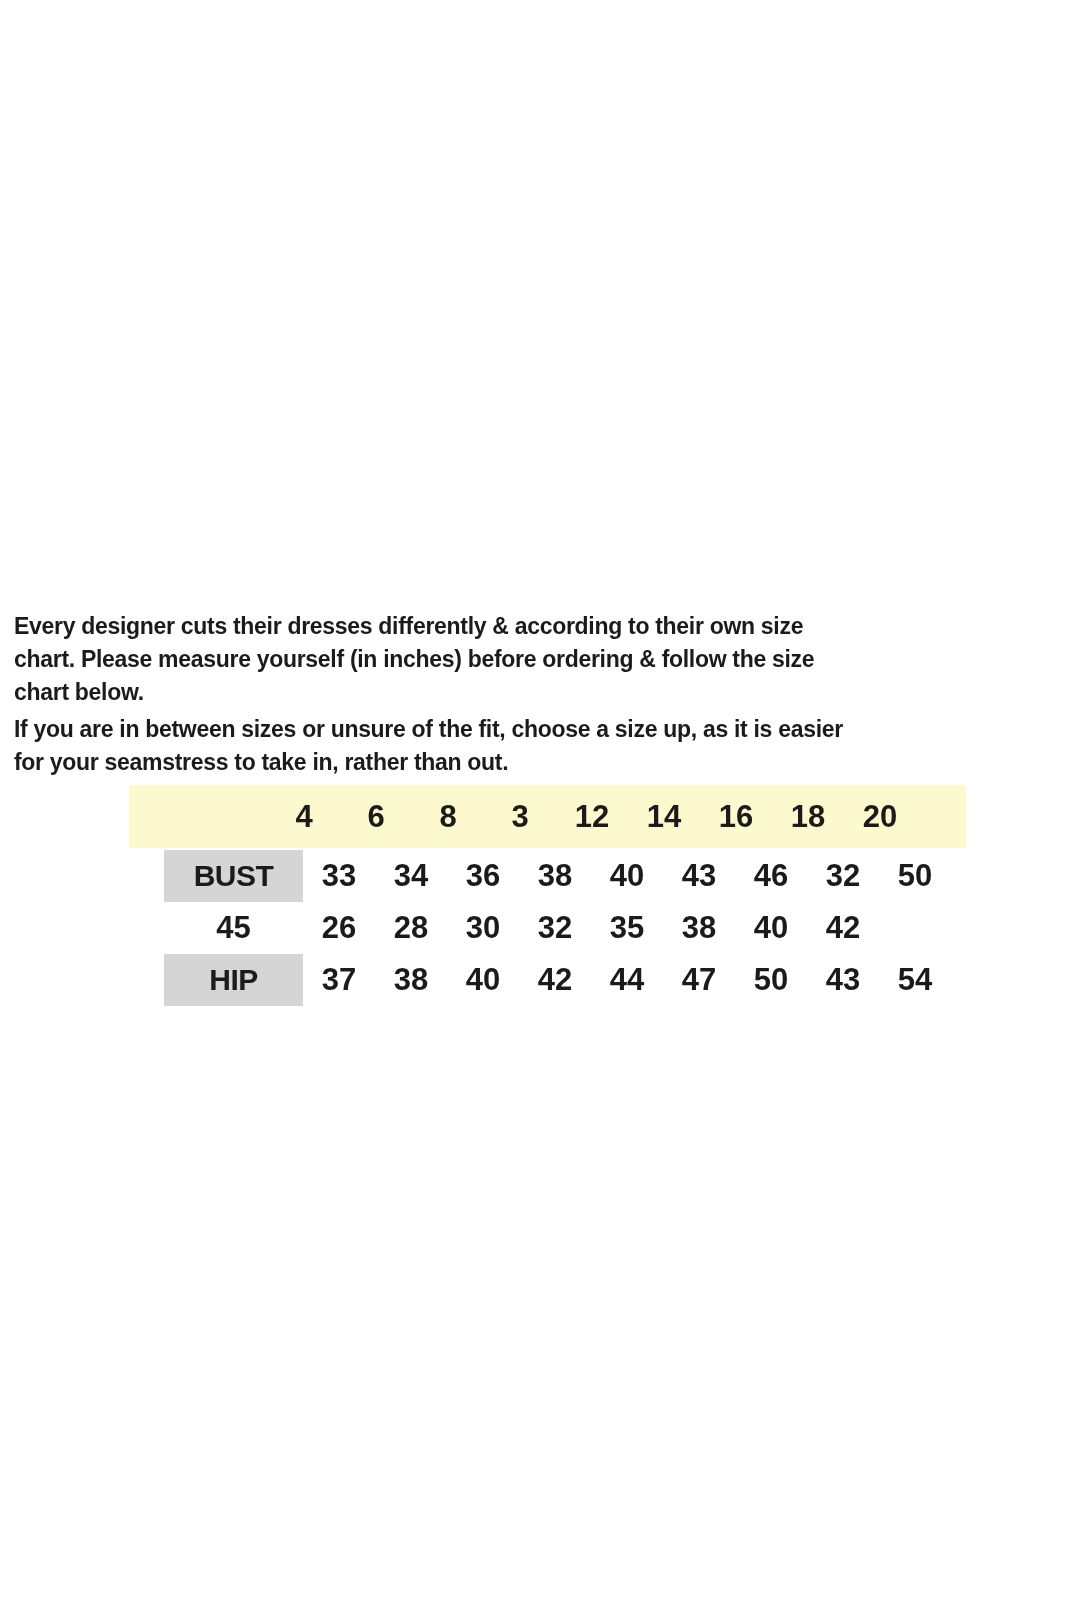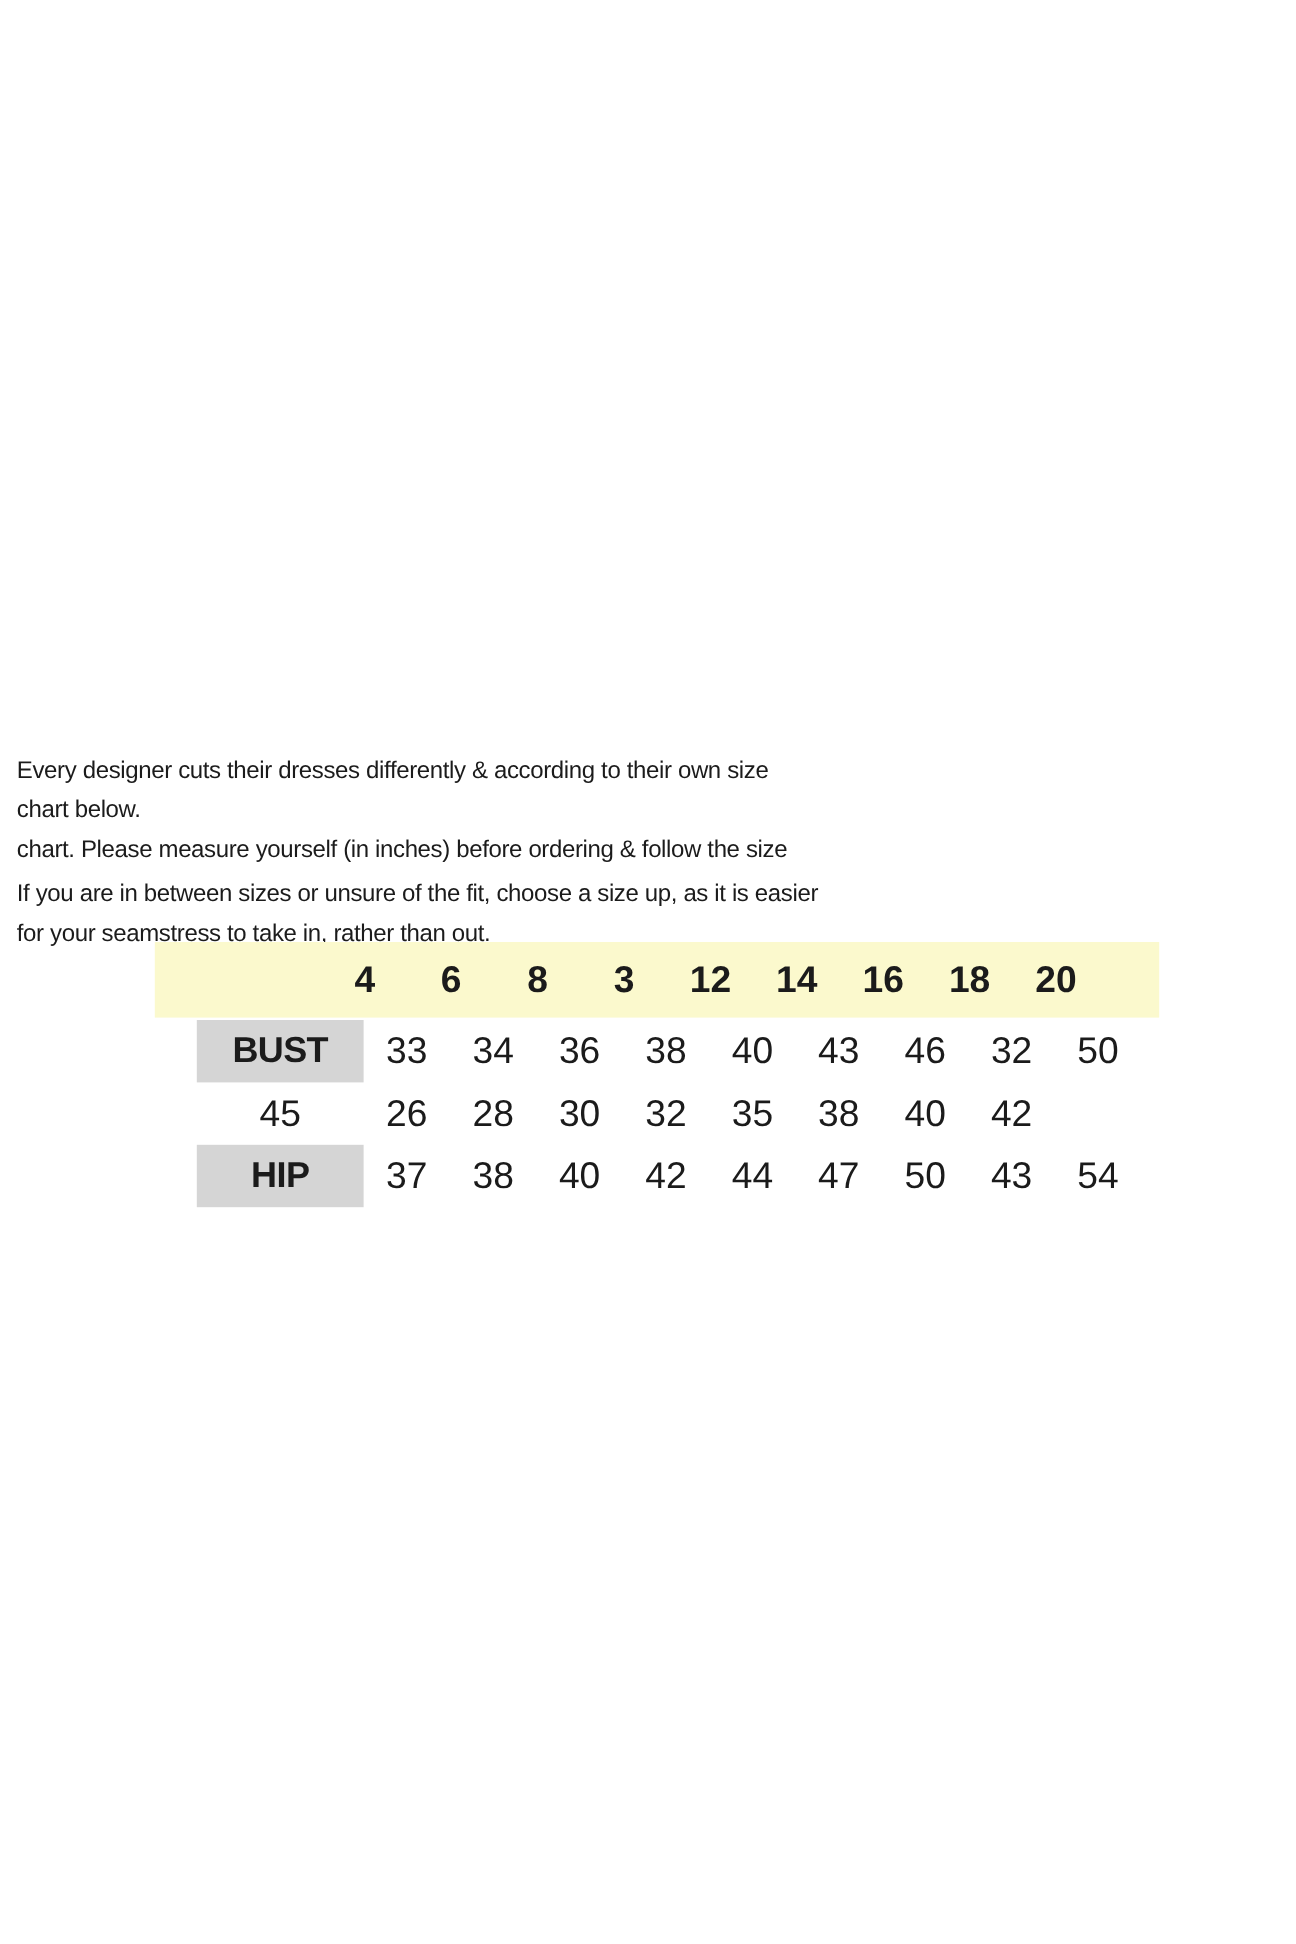--- a/index.html
+++ b/index.html
@@ -16,26 +16,25 @@
     background: var(--page-bg);
     font-family: "Liberation Sans", sans-serif;
     color: var(--text);
     position: relative;
     overflow: hidden;
   }
   .intro {
     position: absolute;
     left: 14px;
     top: 610px;
-    font-weight: normal;
-    font-size: 20px;
+    font-weight: bold;
+    font-size: 23px;
     line-height: 33px;
     letter-spacing: -0.3px;
     color: var(--text);
-    margin-top: 16px;
   }
   .intro .para { margin: 0; }
   .intro .para + .para { margin-top: 4px; }
   .intro .text-line { white-space: nowrap; }
 
   .size-table {
     position: absolute;
     left: 129px;
     top: 785px;
   }
@@ -58,34 +57,34 @@
     font-weight: bold;
     font-size: 31px;
   }
   .label-cell {
     background: var(--label-bg);
     font-weight: bold;
     font-size: 30px;
     letter-spacing: -0.5px;
   }
   .value-cell {
-    font-weight: normal;
+    font-weight: bold;
     font-size: 31px;
   }
 </style>
 </head>
 <body>
 
 <div>
 
   <div class="intro">
     <div class="para">
       <div class="text-line">Every designer cuts their dresses differently &amp; according to their own size</div>
+      <div class="text-line">chart. Please measure yourself (in inches) before ordering &amp; follow the size</div>
       <div class="text-line">chart below.</div>
-      <div class="text-line">chart. Please measure yourself (in inches) before ordering &amp; follow the size</div>
     </div>
     <div class="para">
       <div class="text-line">If you are in between sizes or unsure of the fit, choose a size up, as it is easier</div>
       <div class="text-line">for your seamstress to take in, rather than out.</div>
     </div>
   </div>
 
   <div class="size-table">
 
     <div class="trow header-row">

